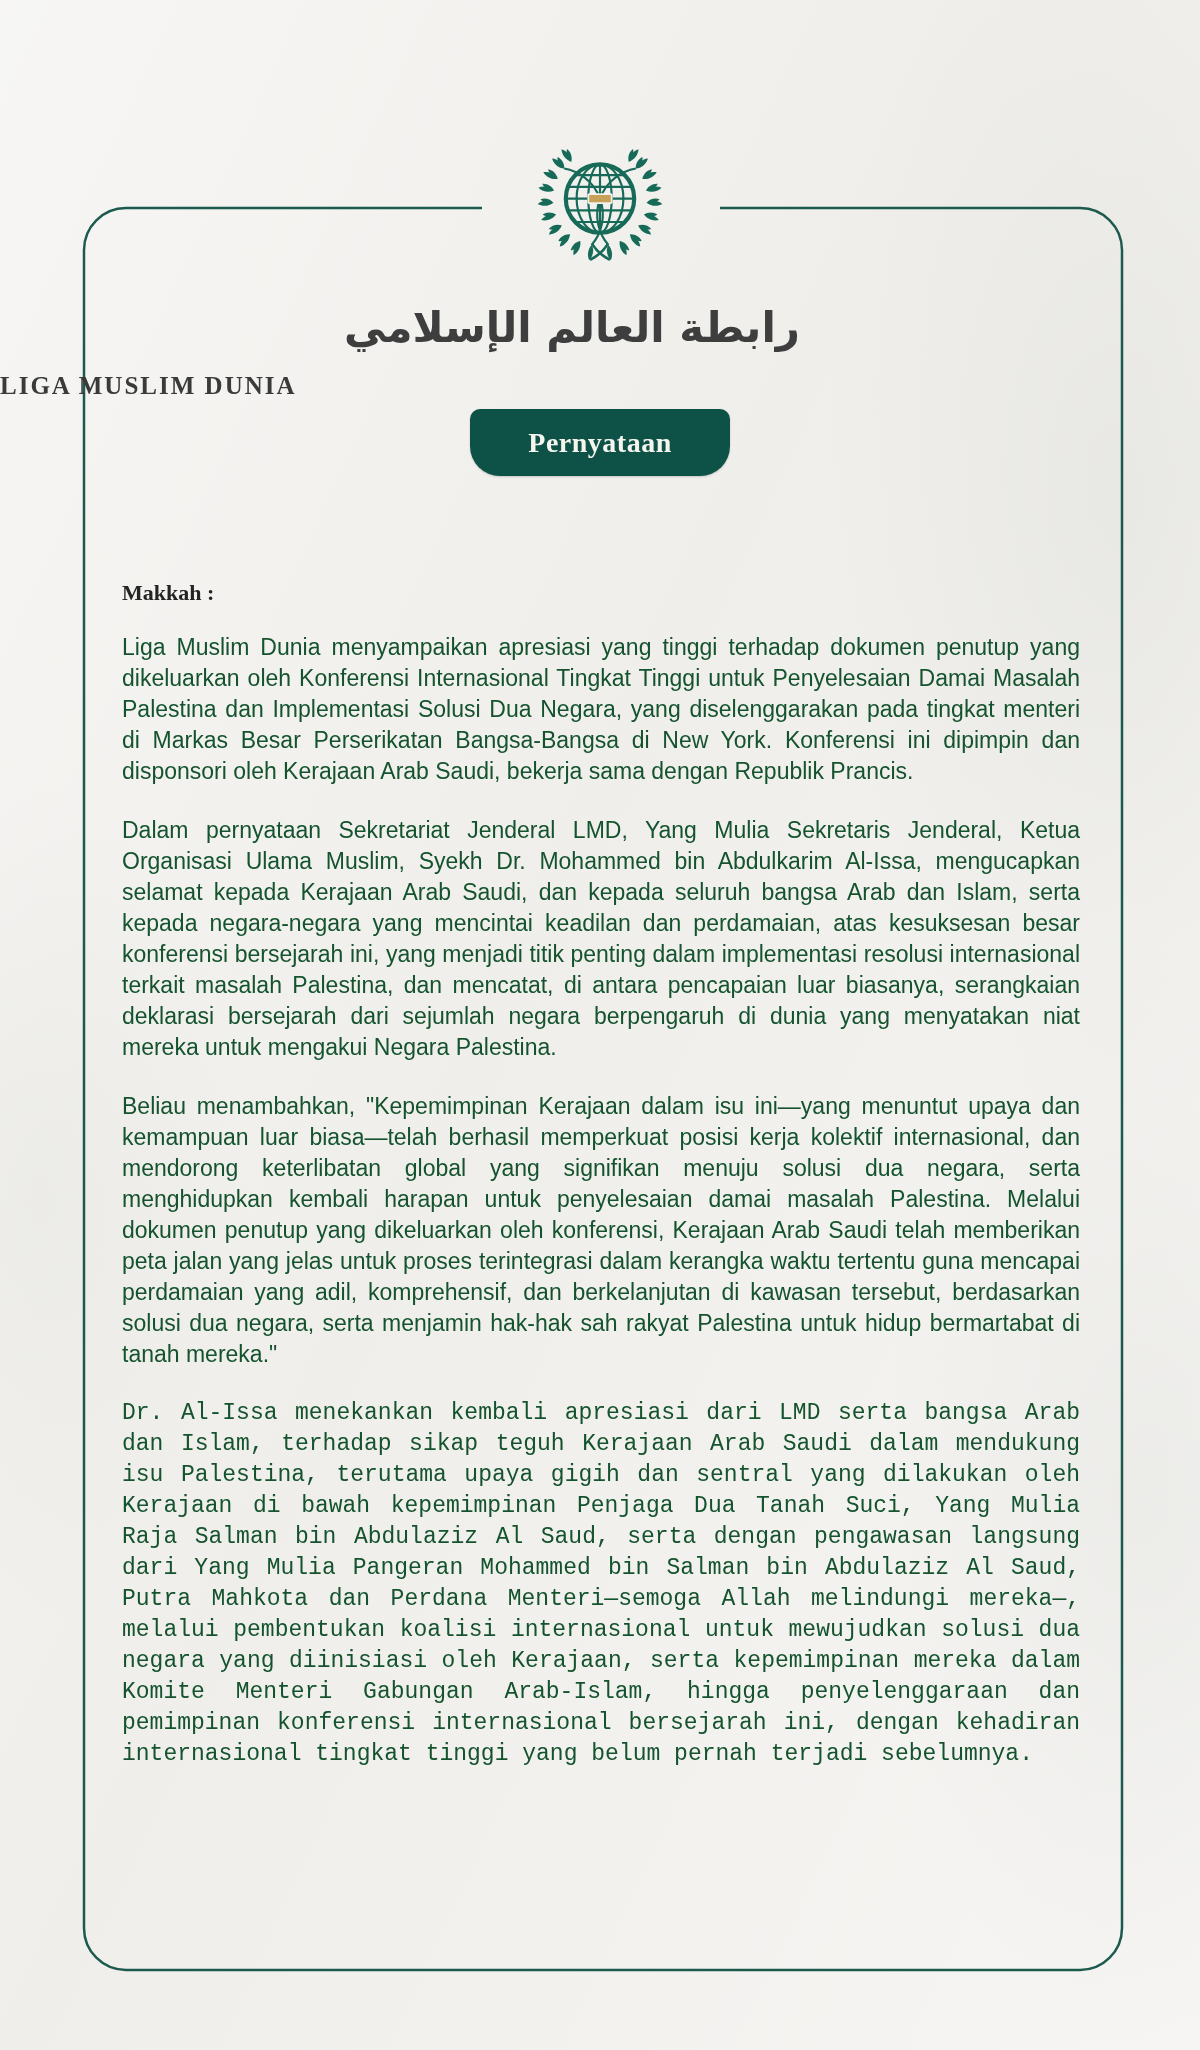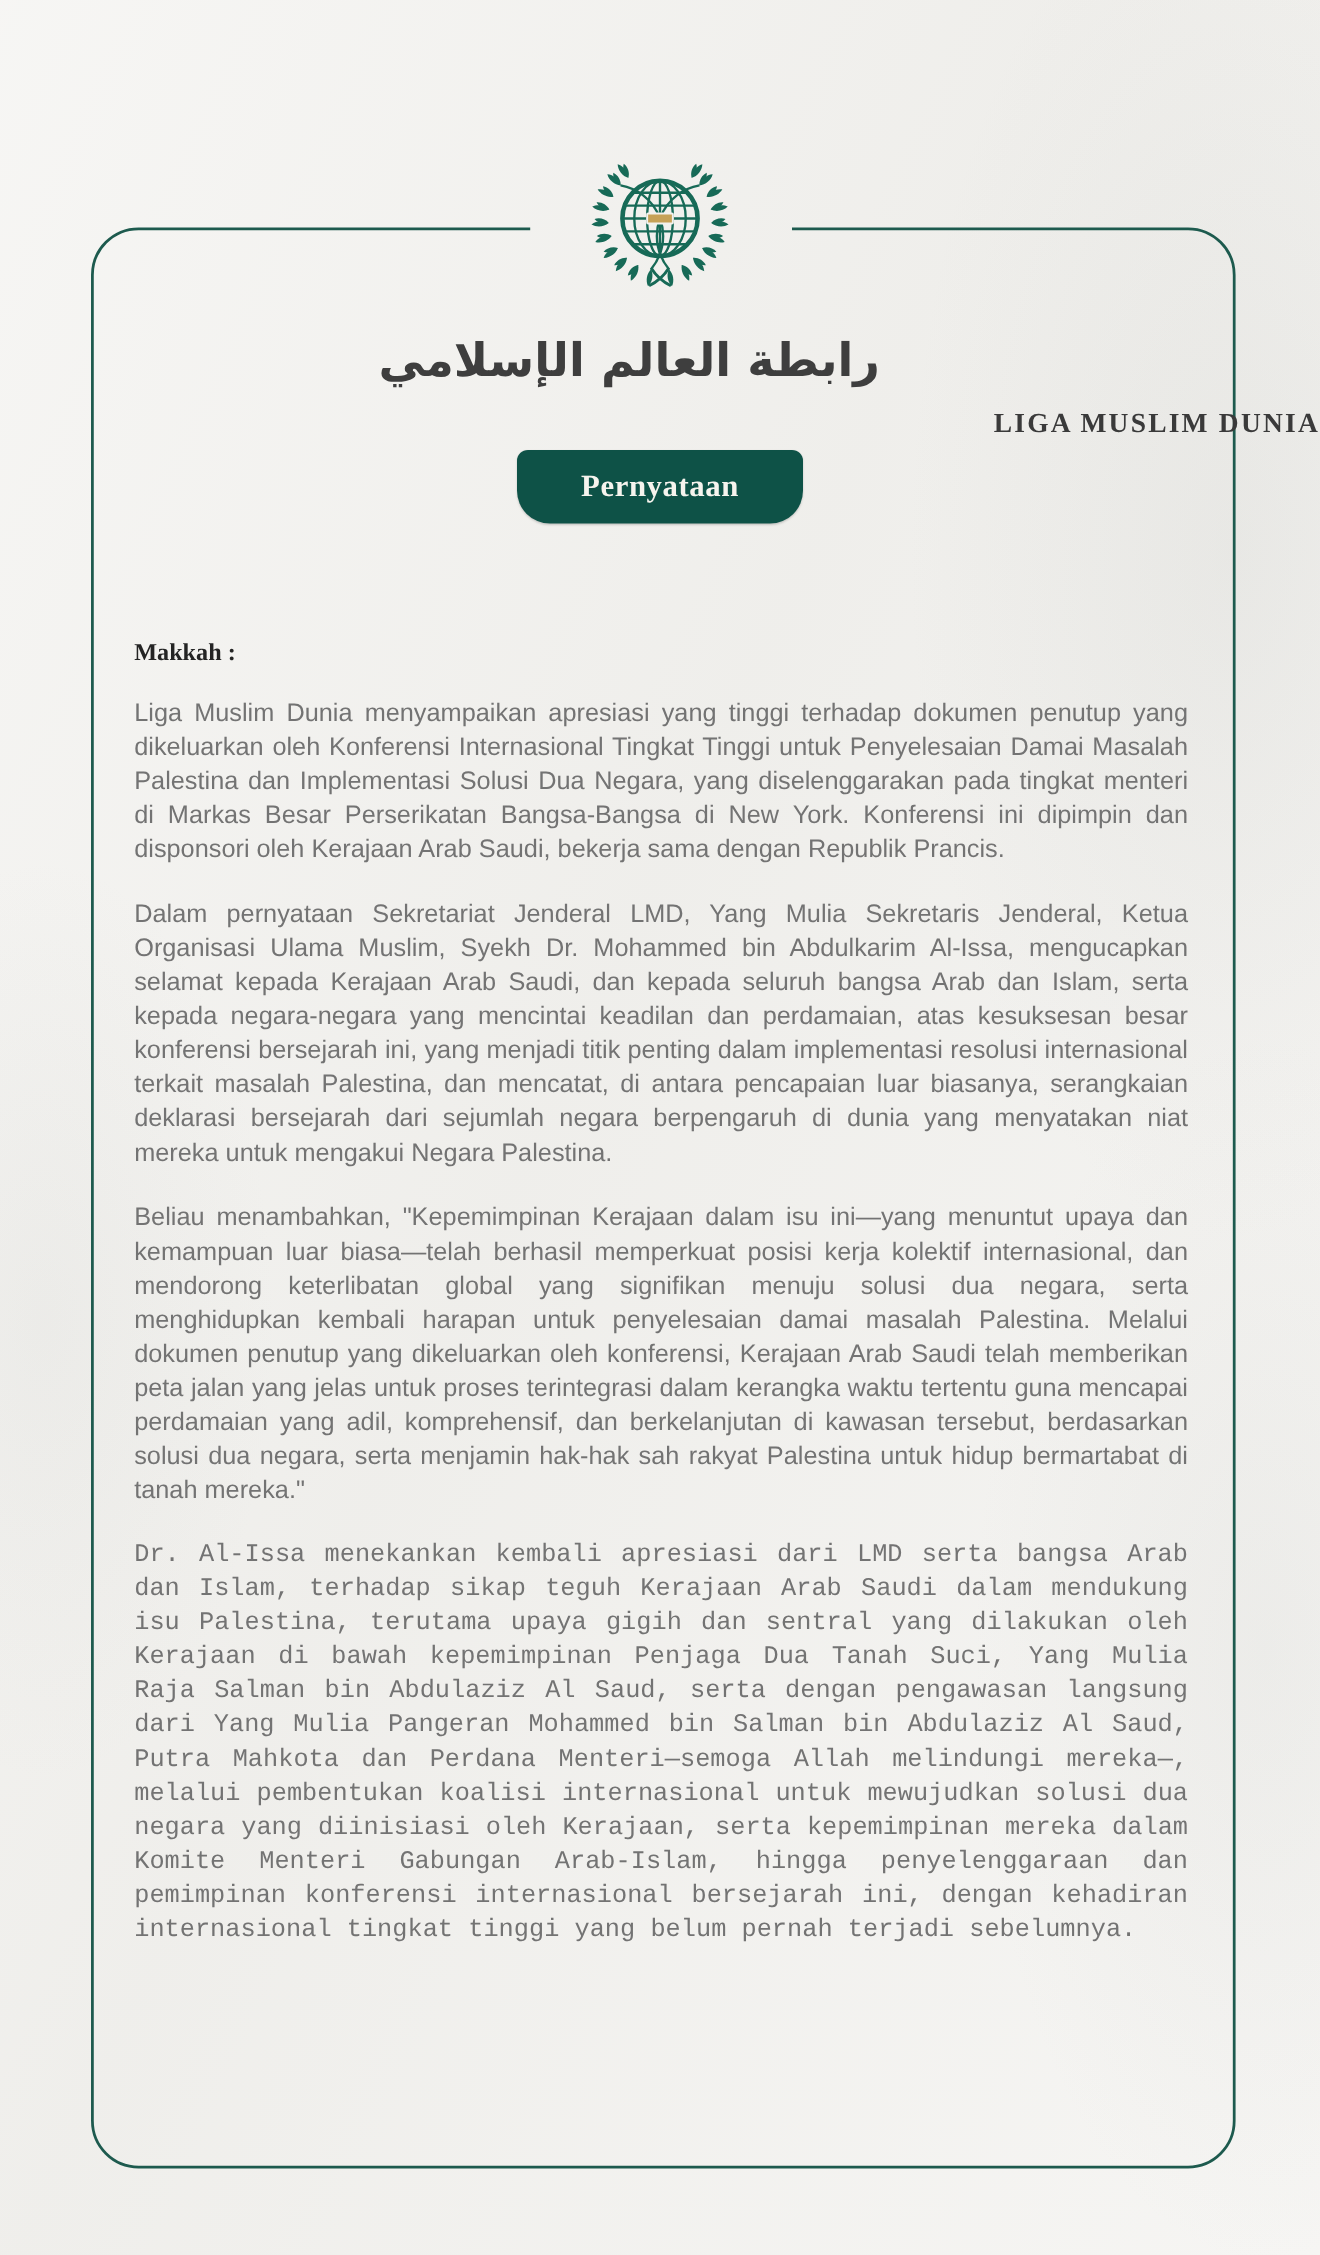--- a/index.html
+++ b/index.html
@@ -58,21 +58,21 @@
     line-height: 80px;
     color: #3e3e3e;
     letter-spacing: 1px;
   }
 
   .latin-name {
     position: absolute;
     left: 0;
     top: 372px;
     width: 1200px;
-    text-align: right;
+    text-align: left;
     font-family: "Liberation Serif", serif;
     font-weight: bold;
     font-size: 25px;
     letter-spacing: 2px;
     color: #3a3a3a;
   }
 
   .badge {
     position: absolute;
     left: 470px;
@@ -105,21 +105,21 @@
     font-family: "Liberation Serif", serif;
     font-weight: bold;
     font-size: 22px;
     color: #242424;
   }
   .content p {
     margin: 12px 0 28px 0;
     font-size: 23px;
     line-height: 31px;
     text-align: justify;
-    color: #737373;
+    color: #14532d;
   }
   .content p:last-child { margin-bottom: 0; font-family: Liberation Mono, monospace; }
 </style>
 </head>
 <body>
 
 <svg class="frame-svg" viewBox="0 0 1200 2050" xmlns="http://www.w3.org/2000/svg">
   <path d="M 720 208 H 1080 A 42 42 0 0 1 1122 250 V 1928 A 42 42 0 0 1 1080 1970 H 126 A 42 42 0 0 1 84 1928 V 250 A 42 42 0 0 1 126 208 H 482" fill="none" stroke="#1d5a4e" stroke-width="2.5"></path>
 </svg>
 

